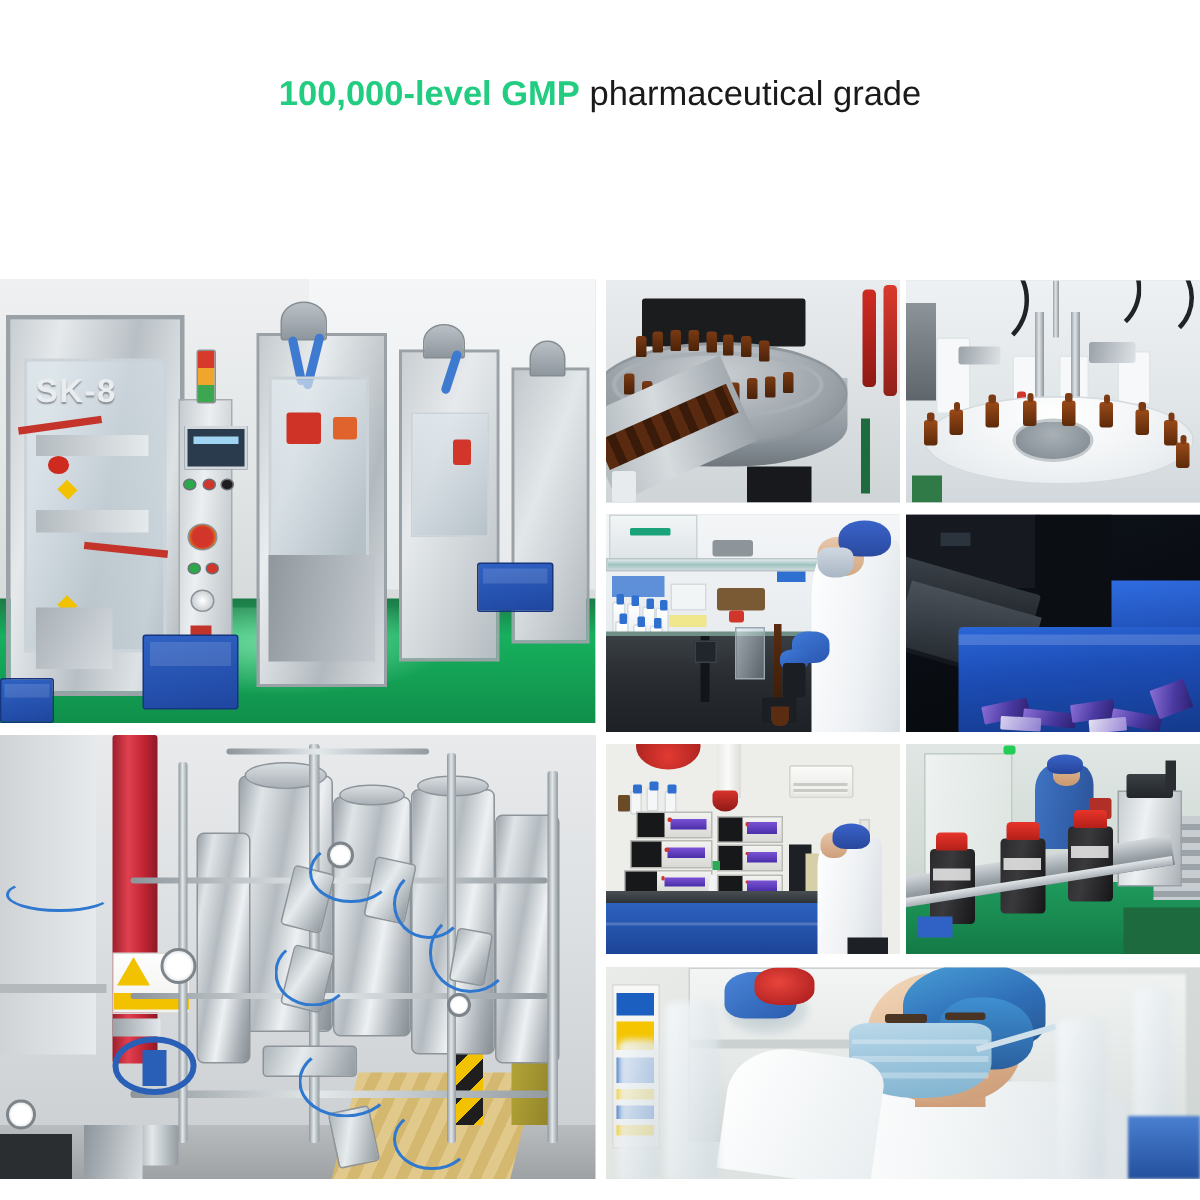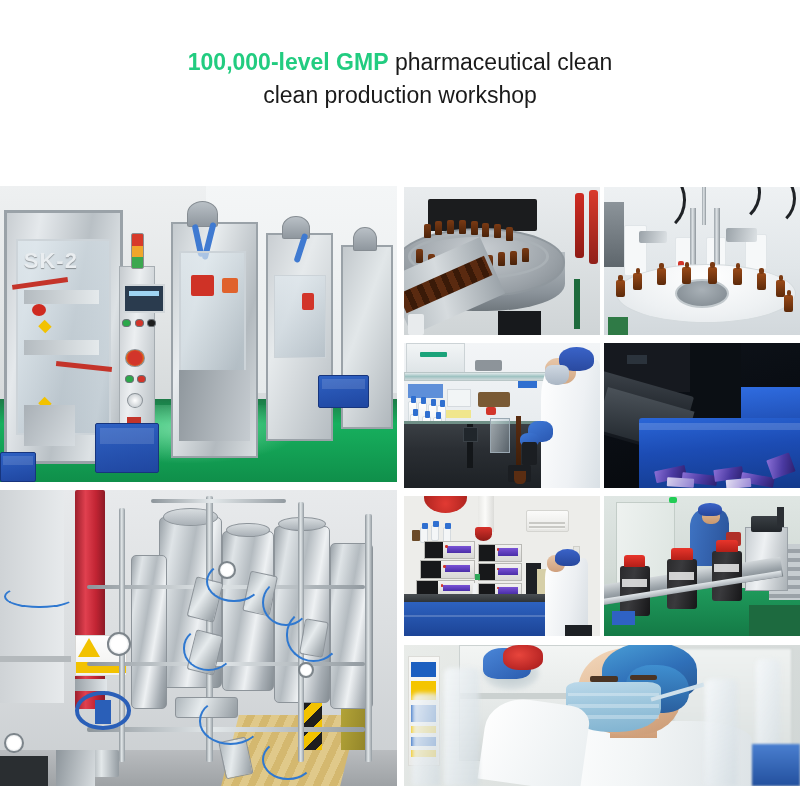--- a/index.html
+++ b/index.html
@@ -323,22 +323,21 @@
   .blur-mid  { filter: blur(1.1px); }
   .blur-hi   { filter: blur(2.2px); }
 </style>
 </head>
 <body>
 
 <div class="page">
 
   <div class="header">
     <div class="subtitle">
-      <span class="hl">100,000-level GMP</span><span> pharmaceutical clean</span><br>
-      <span>clean production workshop</span>
+      <span class="hl">100,000-level GMP</span><span> pharmaceutical grade</span><br>
     </div>
   </div>
 
   <div class="grid">
 
     <div class="cell" id="c-pack">
       <div class="scene blur-soft">
         <div class="ob pk-wall"></div>
         <div class="ob pk-wall2"></div>
         <div class="ob pk-floor"></div>
@@ -357,21 +356,21 @@
         <div class="ob pk-hopper" style="left:47%;top:5%;width:8%;height:9%;"></div>
         <div class="ob pk-tube" style="left:52%;top:12%;width:1.6%;height:13%;transform:rotate(14deg);"></div>
         <div class="ob pk-tube" style="left:49%;top:13%;width:1.6%;height:11%;transform:rotate(-12deg);"></div>
         <div class="ob pk-m2g"></div>
         <div class="ob" style="left:48%;top:30%;width:6%;height:7%;background:#cf3226;border-radius:2px;"></div>
         <div class="ob" style="left:56%;top:31%;width:4%;height:5%;background:#e0622c;border-radius:2px;"></div>
         <div class="ob" style="left:45%;top:62%;width:18%;height:24%;background:linear-gradient(100deg,#8f979d,#c6ccd1);"></div>
 
         <div class="ob pk-m1"></div>
         <div class="ob pk-m1glass"></div>
-        <div class="ob pk-m1logo">SK-2</div>
+        <div class="ob pk-m1logo">SK-8</div>
         <div class="ob" style="left:6%;top:35%;width:19%;height:5%;background:linear-gradient(90deg,#b4bbc0,#e5eaec);"></div>
         <div class="ob" style="left:6%;top:52%;width:19%;height:5%;background:linear-gradient(90deg,#b4bbc0,#e5eaec);"></div>
         <div class="ob" style="left:8%;top:40%;width:3.5%;height:4%;background:#cf2a20;border-radius:50%;"></div>
         <div class="ob" style="left:3%;top:32%;width:14%;height:1.6%;background:#c4342a;transform:rotate(-8deg);"></div>
         <div class="ob" style="left:14%;top:60%;width:14%;height:1.6%;background:#c4342a;transform:rotate(6deg);"></div>
         <div class="ob" style="left:10%;top:46%;width:2.5%;height:3%;background:#f2c200;transform:rotate(45deg);"></div>
         <div class="ob" style="left:10%;top:72%;width:2.5%;height:3%;background:#f2c200;transform:rotate(45deg);"></div>
         <div class="ob" style="left:6%;top:74%;width:13%;height:14%;background:linear-gradient(120deg,#a9b0b6,#d6dce0);"></div>
 
         <div class="ob pk-panel"></div>

